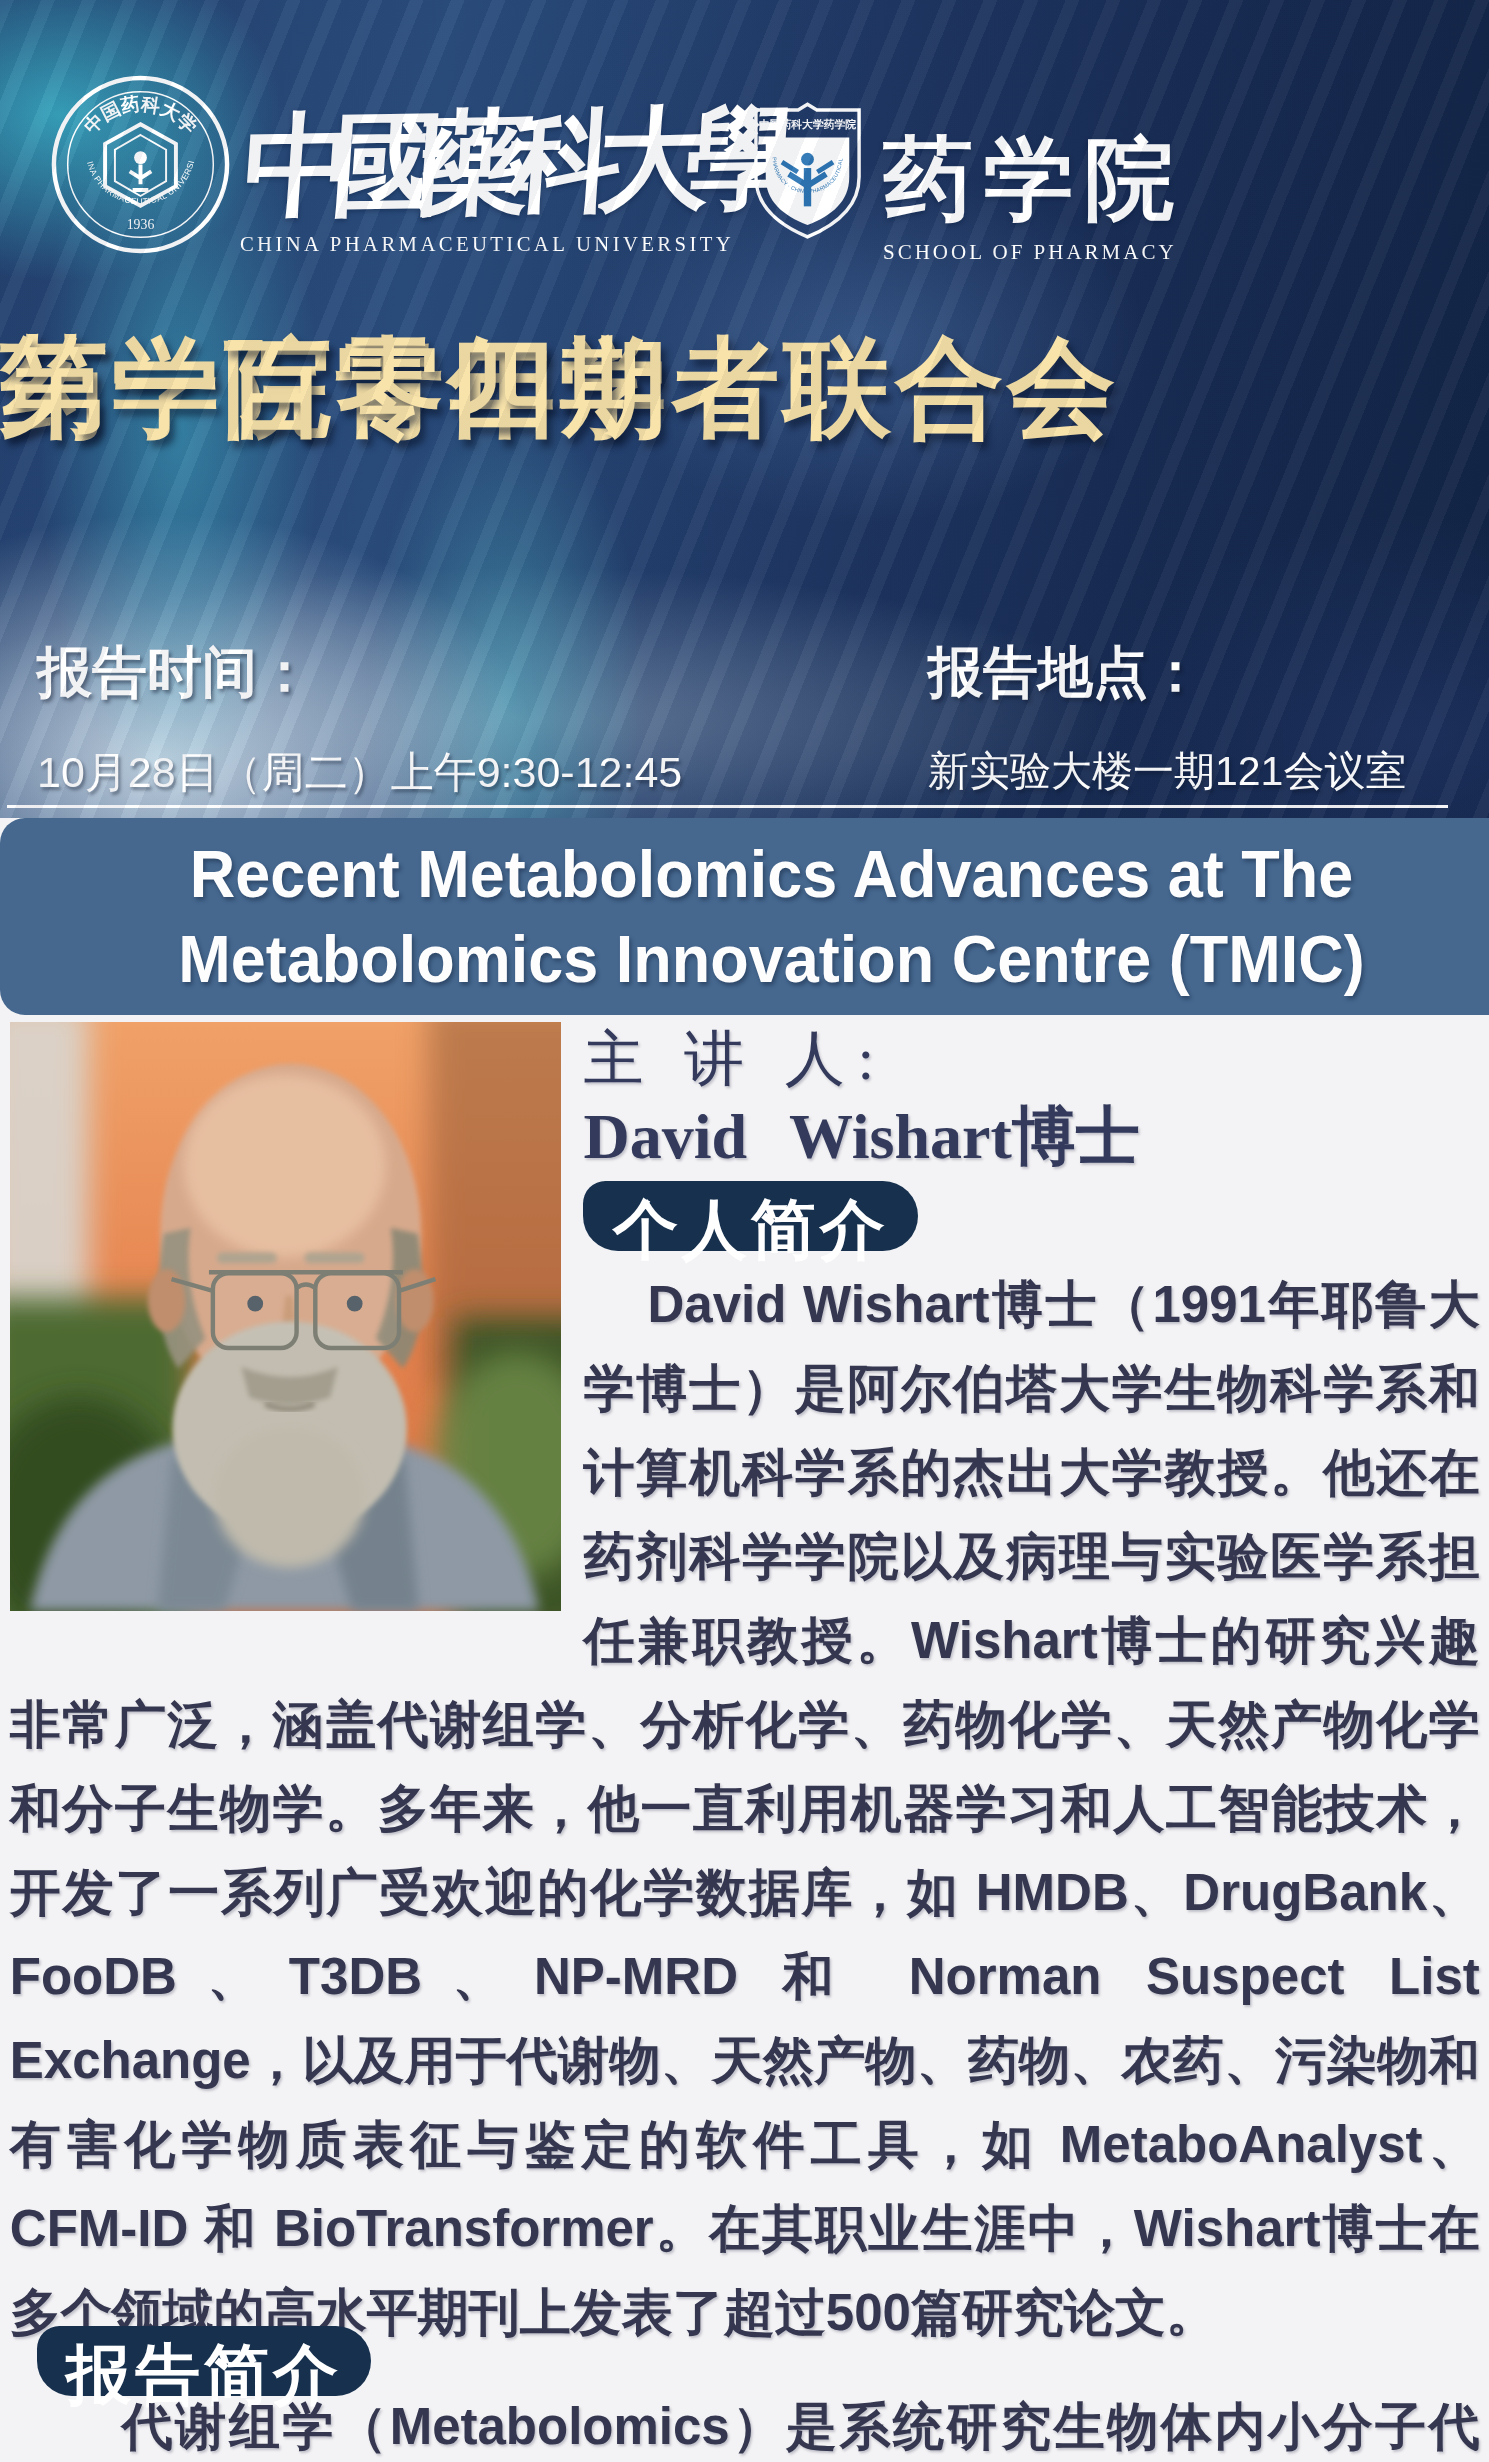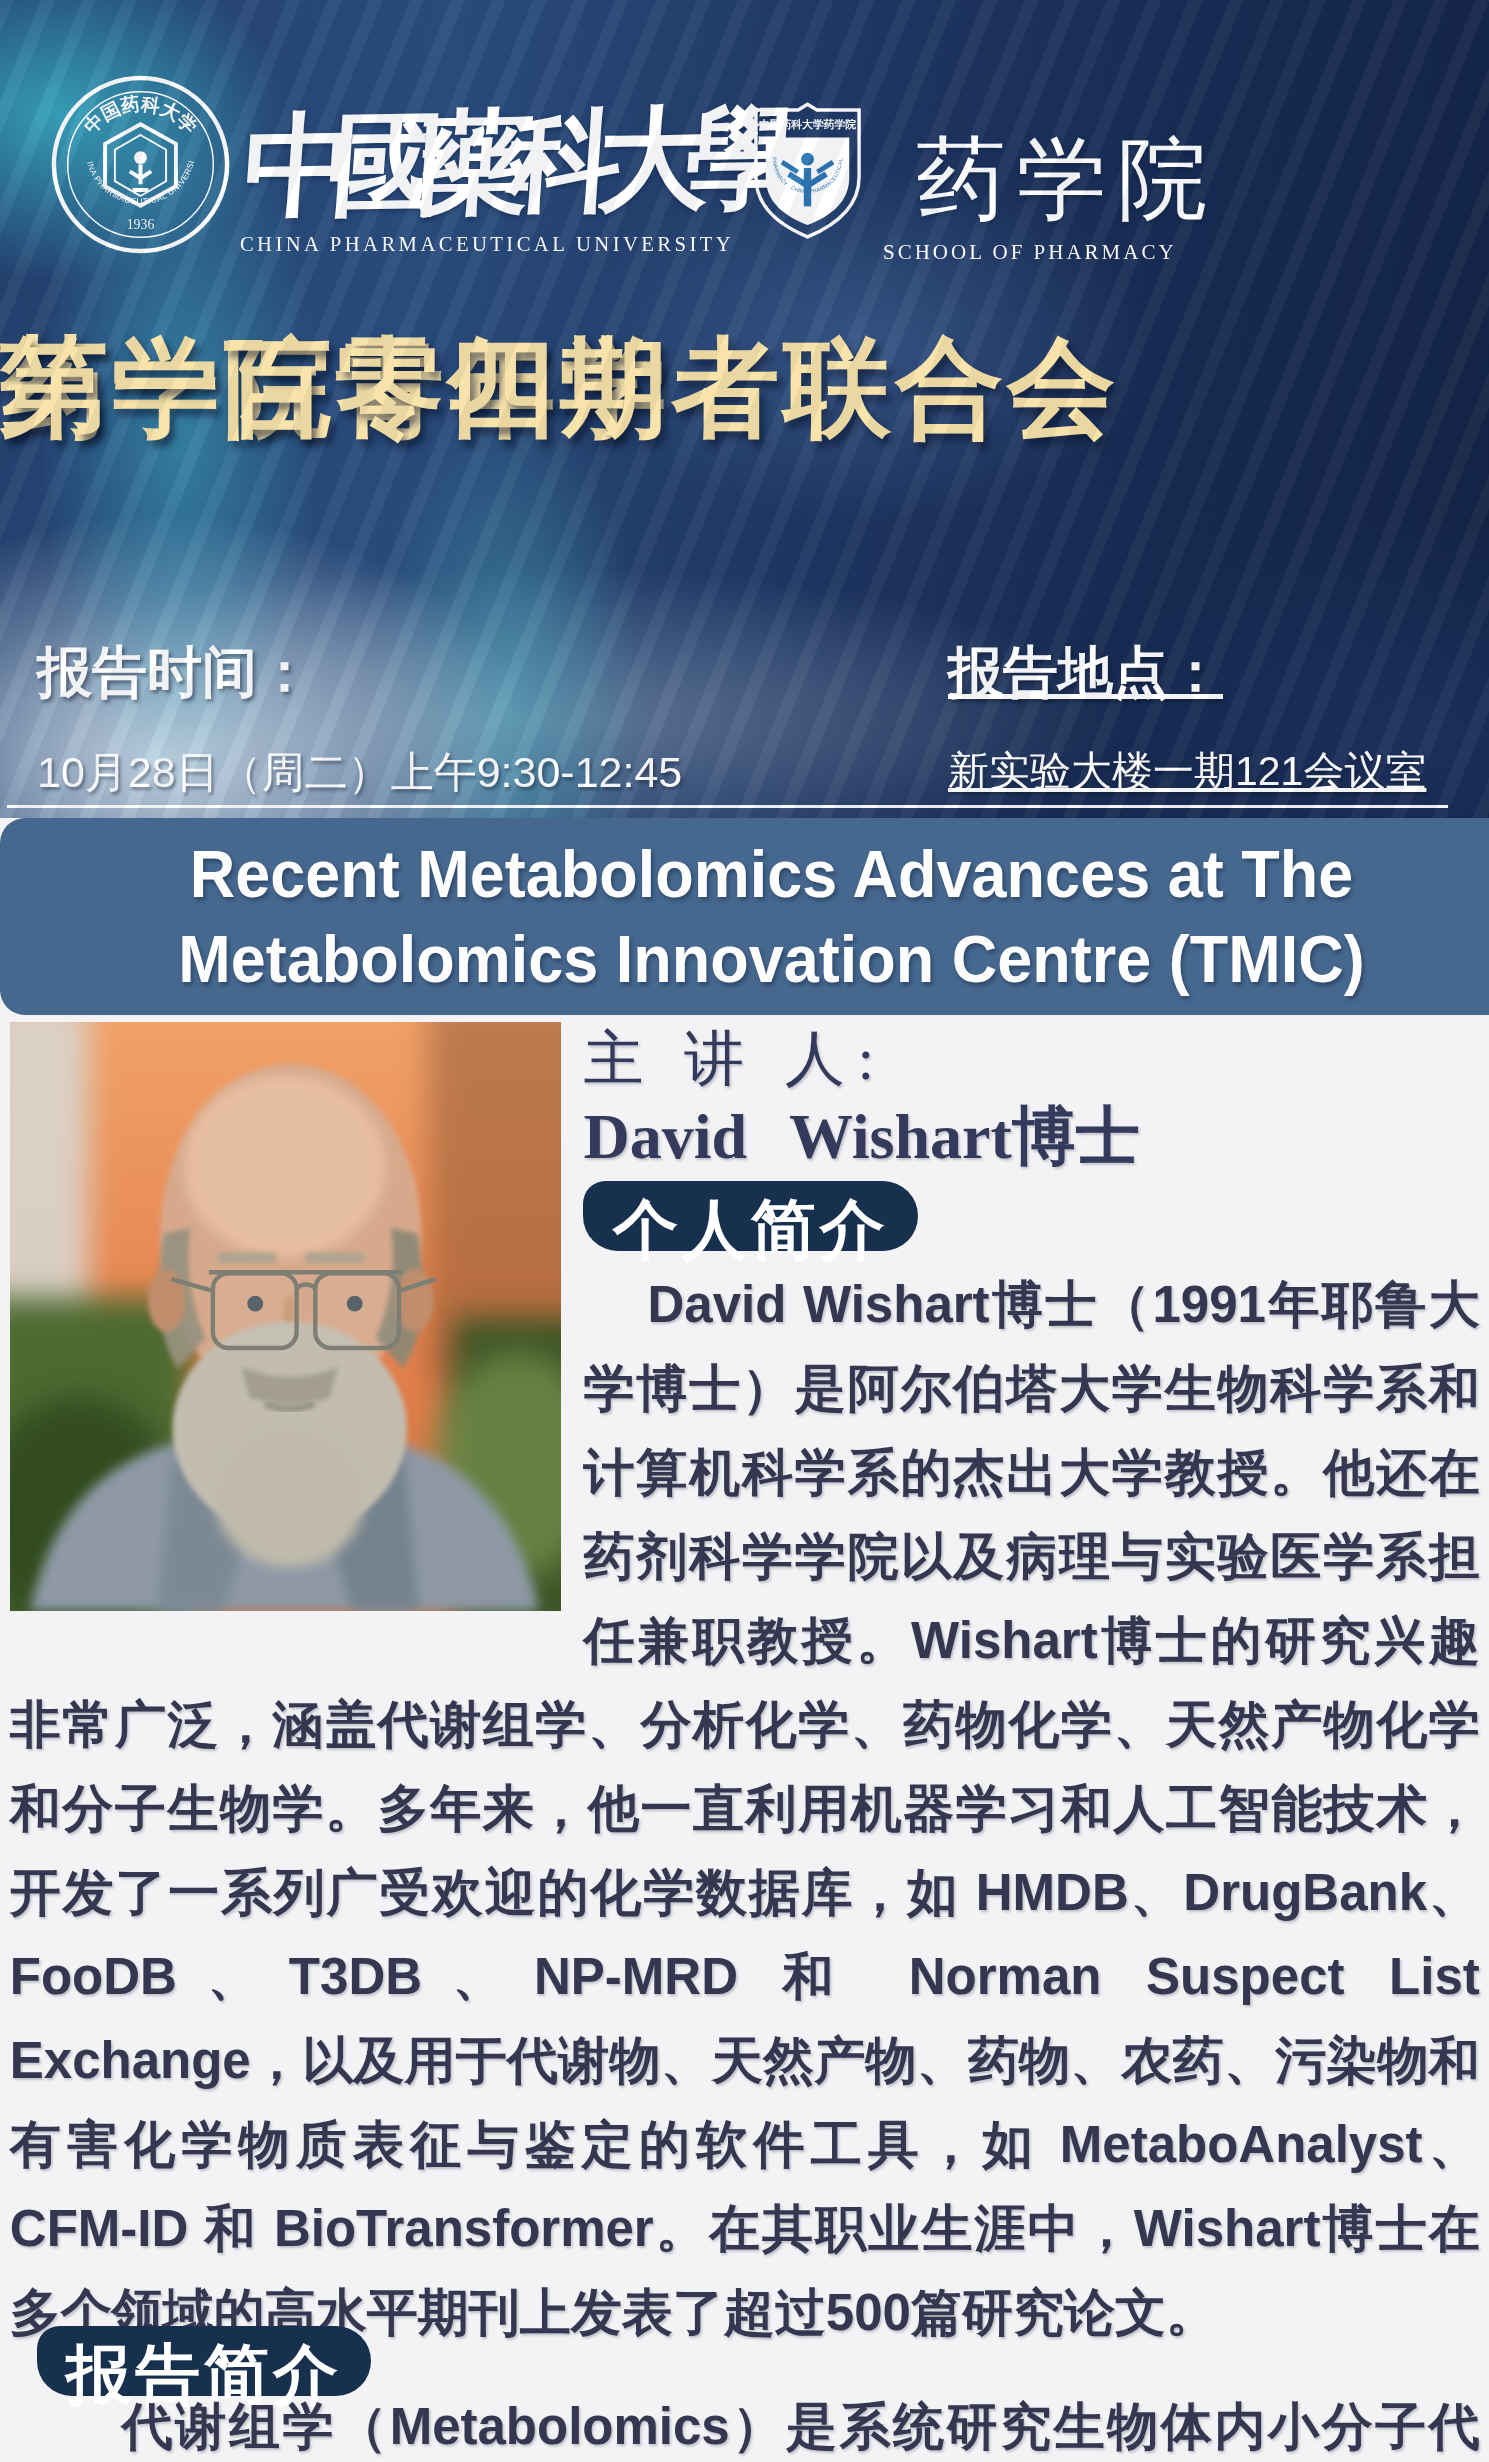--- a/index.html
+++ b/index.html
@@ -36,21 +36,21 @@
     font-weight:bold;font-size:112px;letter-spacing:-23.6px;white-space:nowrap;
     transform:skewX(-5deg) rotate(-1deg);
     text-shadow:0 2px 4.9px rgba(0,20,50,.4);
   }
   .univ-en{
     left:231px;top:233px;width:512px;text-align:center;color:#fff;
     font-family:"Liberation Serif",serif;font-size:20.7px;letter-spacing:3.4px;white-space:nowrap;
   }
   .shield-logo{left:751px;top:102px;width:113px;height:137px;}
   .school-zh{
-    left:916px;top:119px;color:#fff;font-weight:normal;font-size:90px;
+    left:883px;top:119px;color:#fff;font-weight:bold;font-size:90px;
     letter-spacing:10.8px;white-space:nowrap;text-shadow:0 2px 4.9px rgba(0,20,50,.4);
   }
   .school-en{
     left:883px;top:228px;color:#fff;font-family:"Liberation Serif",serif;
     font-size:21px;letter-spacing:3px;white-space:nowrap;margin-top:12px;
   }
   .series-title{
     left:0;top:316px;width:1489px;text-align:center;
     color:#F8E2A7;font-weight:bold;font-size:108px;line-height:143px;letter-spacing:3.9px;
     text-shadow:4.9px 6.9px 7.9px rgba(8,18,40,.55);
@@ -58,21 +58,21 @@
   .meta{color:#fff;}
   .meta .m-label{
     position:static;display:block;font-weight:bold;font-size:55px;
     text-shadow:2.5px 3px 3.9px rgba(10,20,40,.45);
   }
   .meta .m-value{
     position:static;display:block;margin-top:34px;font-size:43px;
     text-shadow:2px 2.5px 3.4px rgba(10,20,40,.45);white-space:nowrap;
   }
   .meta-time{left:37px;top:636px;}
-  .meta-loc{left:948px;top:636px;text-decoration:underline;}
+  .meta-loc{left:928px;top:636px;}
   .meta-loc .m-value{font-size:41px;}
   .hero-divider{left:6.9px;top:805px;width:1441px;height:2.5px;background:#FFF;opacity:.96;}
   
   .banner{
     position:absolute;left:0;top:818px;width:1489px;height:197px;
     background:#46688F;border-radius:25px;
     display:flex;flex-direction:column;justify-content:center;text-align:center;padding-left:27px;
   }
   .banner .b-line{
     color:#FDFDFE;font-weight:bold;font-size:63px;line-height:85px;

